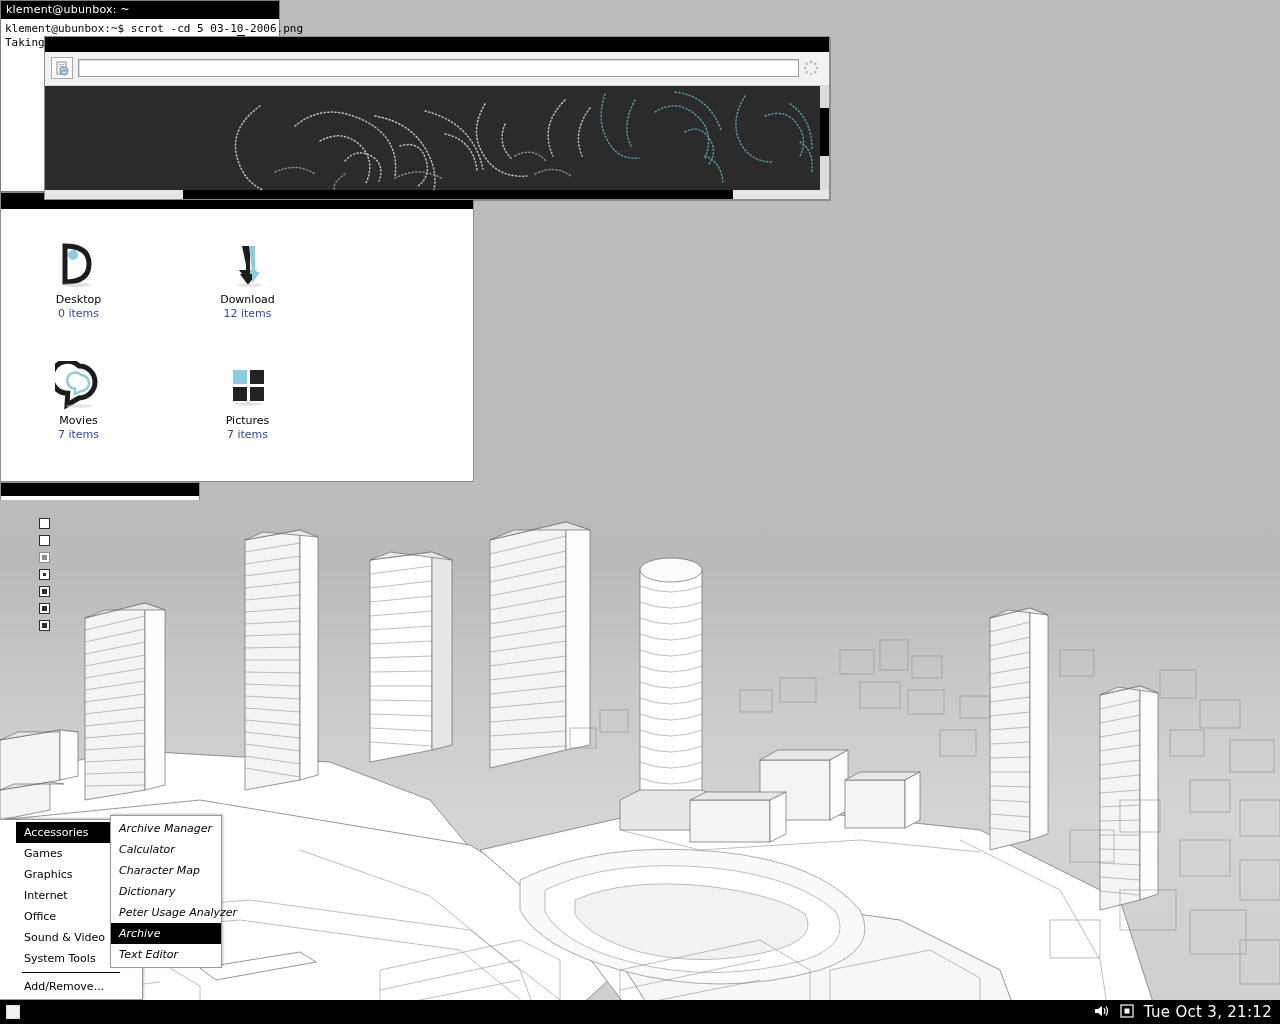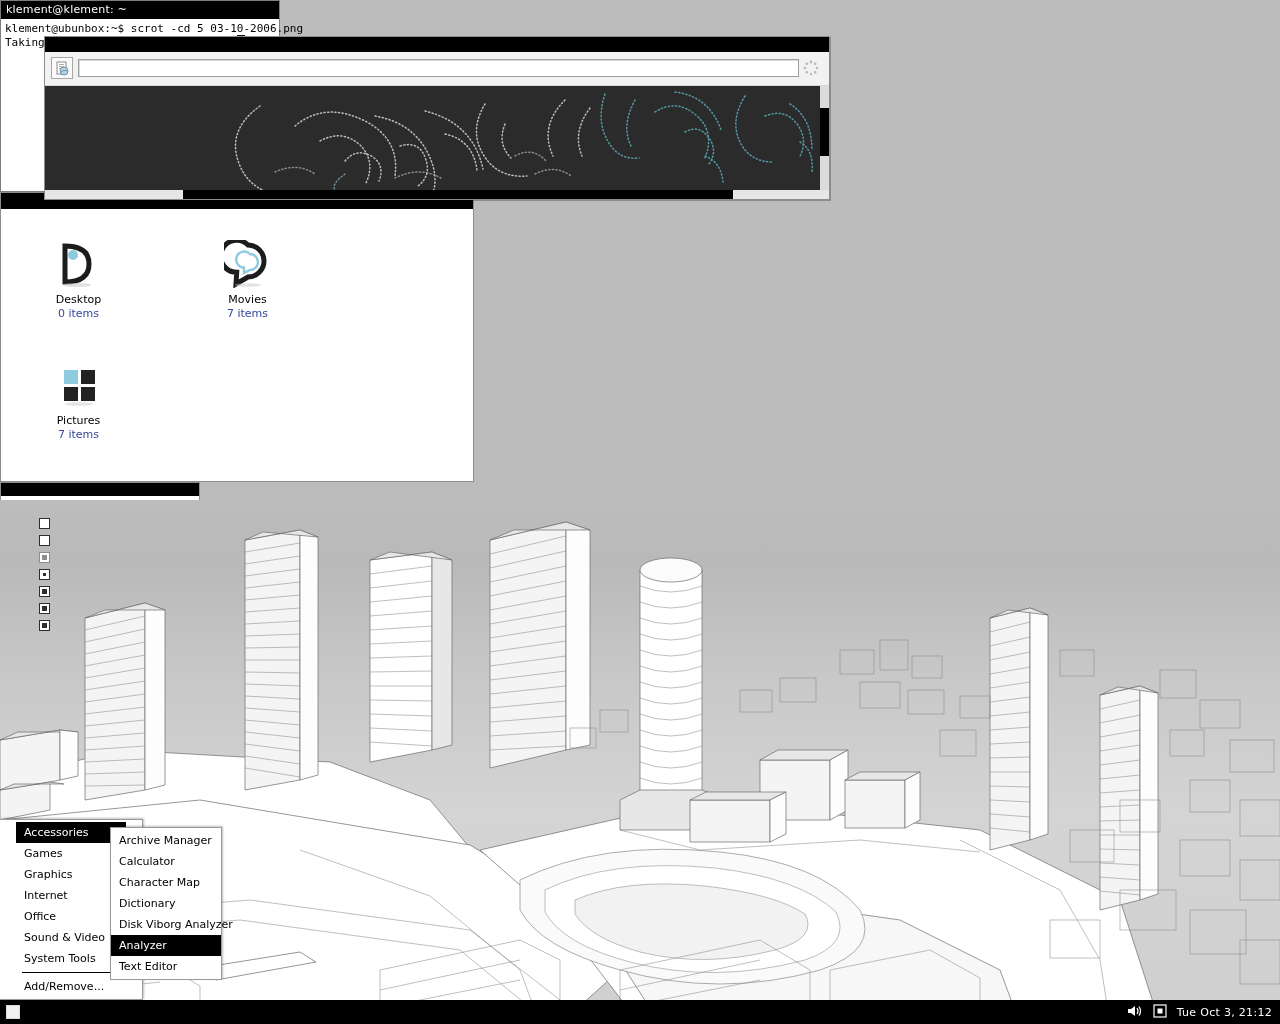--- a/index.html
+++ b/index.html
@@ -194,21 +194,21 @@
     position: absolute; left: 0; bottom: 0;
     width: 1280px; height: 24px;
     background: #000;
     display: flex; align-items: center;
   }
   #tb-left { display:flex; align-items:center; padding-left: 6px; flex: 1 1 auto; }
   #tb-winbtn {
     width: 12px; height: 12px; background: #f2f2f2; border: 1px solid #ddd;
   }
   #tb-right { display:flex; align-items:center; gap:10px; padding-right: 8px; color:#fff; font-size:11px; }
-  #tb-clock { color:#fff; font-size:11px; letter-spacing: 0.3px; }
+  #tb-clock { color:#fff; font-size:15px; letter-spacing: 0.3px; }
 
   
   #appmenu {
     position: absolute; left: 0; bottom: 24px;
     width: 110px;
     background: #ffffff;
     border: 1px solid #9a9a9a;
     border-left: none;
     box-shadow: 1px -1px 2px rgba(0,0,0,0.25);
     padding: 2px 16px;
@@ -219,27 +219,28 @@
     padding: 4px 6px 4px 8px;
     color: #000;
     white-space: nowrap;
   }
   .menu-item .mlabel { flex: 1 1 auto; }
   .menu-item .arrow { font-size: 8px; margin-left: 6px; }
   .menu-item.selected { background: #000; color: #fff; }
   .menu-sep { height:1px; background:#000; margin: 3px 6px; }
 
   #submenu {
-    position: absolute; left: 110px; bottom: 44px;
+    position: absolute; left: 110px; bottom: 56px;
     width: 110px;
     background: #ffffff;
     border: 1px solid #9a9a9a;
     box-shadow: 1px -1px 2px rgba(0,0,0,0.25);
     padding: 2px 0;
     box-sizing: content-box;
+    font-style: italic;
   }
   #submenu .menu-item { padding: 4px 8px; }
   #submenu .menu-item.selected { background:#000; color:#fff; }
 </style>
 </head>
 <body>
 
 <div id="desktop">
 
   <div id="wallpaper">
@@ -579,21 +580,21 @@
       <div id="browser-vscroll">
         <div class="thumb"></div>
       </div>
     </div>
     <div id="browser-hscroll">
       <div class="thumb"></div>
     </div>
   </div>
 
   <div id="terminal">
-    <div class="term-title">klement@klement: ~</div>
+    <div class="term-title">klement@ubunbox: ~</div>
     <div class="term-body"><span>klement@ubunbox:~$ scrot -cd 5 03-10-2006.png</span>
 <span>Taking shot in 5.. 4.. 3.. 2.. 1.. </span><span class="cursor-block"></span></div>
   </div>
 
   <div id="filemanager">
     <div class="titlebar">
       <span style="color:#fff;font-size:10px;padding-left:5px;"></span>
     </div>
     <div id="fm-body">
 
@@ -603,20 +604,34 @@
             <path d="M10 6 L10 42 Q34 42 34 24 Q34 6 10 6 Z" fill="none" stroke="#1c1c1c" stroke-width="5"></path>
             <circle cx="18" cy="15" r="5" fill="#8ecbde"></circle>
             <ellipse cx="22" cy="45" rx="14" ry="2" fill="#c9c9c9" opacity="0.55"></ellipse>
           </svg>
         </div>
         <div class="fm-name">Desktop</div>
         <div class="fm-count">0 items</div>
       </div>
 
 
+      <div class="fm-item">
+        <div class="fm-icon-box">
+          <svg width="48" height="48" viewBox="0 0 48 48">
+            <path d="M22 6 L22 30 L15 30 L24 42 L24 6 Z" fill="#1c1c1c"></path>
+            <path d="M26 6 L26 42 L33 30 L26 30 Z" fill="#8ecbde"></path>
+            <path d="M24 6 L24 42 L33 30 L26 30 L26 6 Z" fill="#8ecbde"></path>
+            <path d="M16 4 L24 4 L24 32 L30 32 L22 43 L14 32 L22 32 Z" fill="#1c1c1c" transform="translate(2,2)"></path>
+            <path d="M25 6 L31 6 L31 32 L36 32 L28 43 L28 32 Z" fill="#8ecbde"></path>
+            <ellipse cx="25" cy="45" rx="12" ry="1.8" fill="#c9c9c9" opacity="0.5"></ellipse>
+          </svg>
+        </div>
+        <div class="fm-name">Download</div>
+        <div class="fm-count">12 items</div>
+      </div>
 
       <div class="fm-item">
         <div class="fm-icon-box">
           <svg width="48" height="48" viewBox="0 0 48 48">
             <path d="M24 5 a16 16 0 1 0 -11.3 27.3 L12 44 L24 37 a16 16 0 0 0 0 -32 Z" fill="none" stroke="#1c1c1c" stroke-width="5"></path>
             <path d="M26 14 a8 8 0 1 0 -6 13.5 L20 33 L26 30 a8 8 0 0 0 0 -16 Z" fill="none" stroke="#8ecbde" stroke-width="2.4"></path>
             <ellipse cx="24" cy="45" rx="13" ry="1.8" fill="#c9c9c9" opacity="0.5"></ellipse>
           </svg>
         </div>
         <div class="fm-name">Movies</div>
@@ -759,24 +774,24 @@
     <div class="menu-item">
       <span class="mlabel">Calculator</span>
     </div>
     <div class="menu-item">
       <span class="mlabel">Character Map</span>
     </div>
     <div class="menu-item">
       <span class="mlabel">Dictionary</span>
     </div>
     <div class="menu-item">
-      <span class="mlabel">Disk Viborg Analyzer</span>
+      <span class="mlabel">Peter Usage Analyzer</span>
     </div>
     <div class="menu-item selected">
-      <span class="mlabel">Analyzer</span>
+      <span class="mlabel">Archive</span>
     </div>
     <div class="menu-item">
       <span class="mlabel">Text Editor</span>
     </div>
   </div>
 
   <div id="taskbar">
     <div id="tb-left">
       <div id="tb-winbtn"></div>
     </div>

